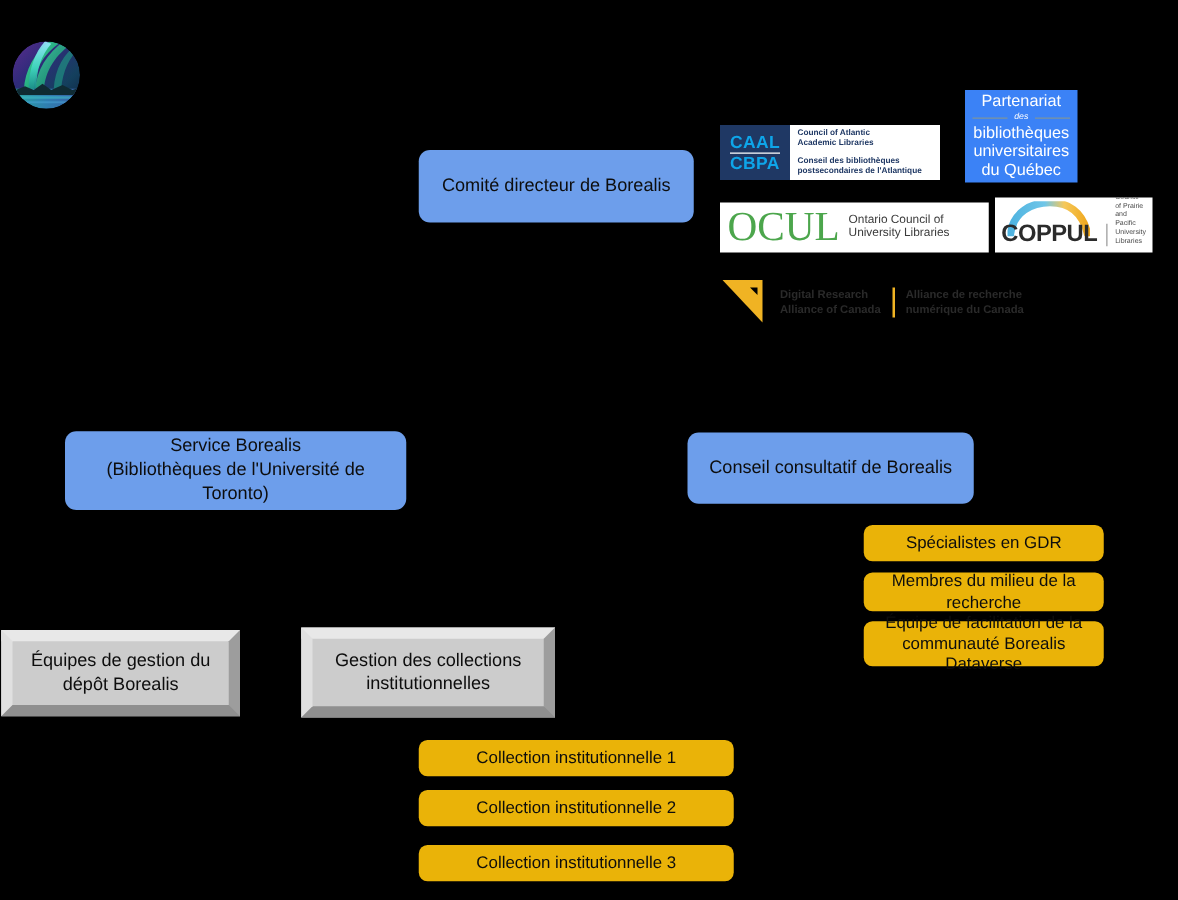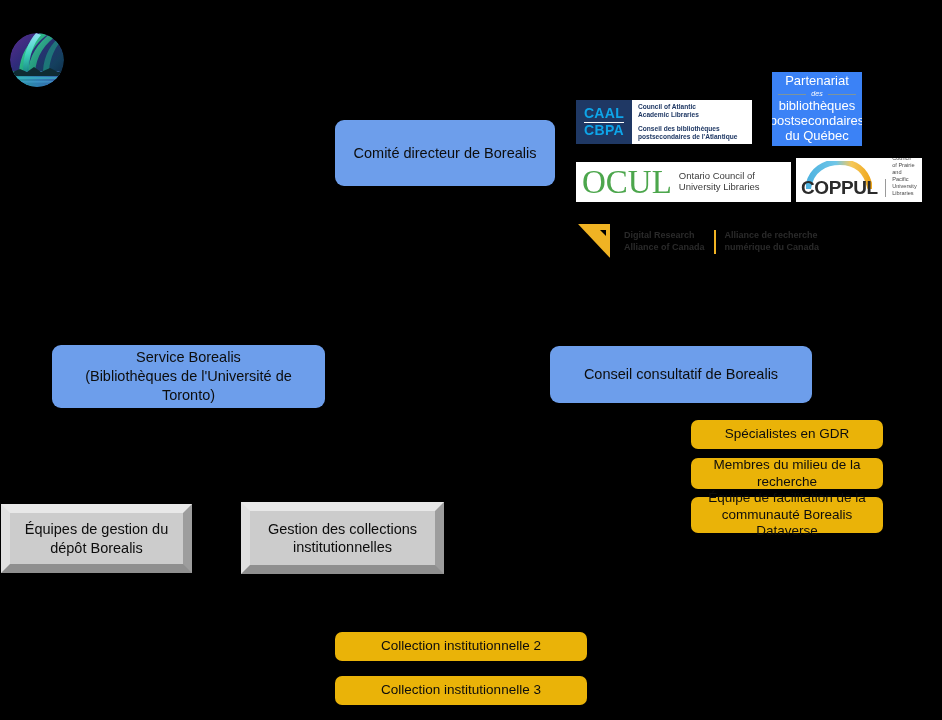--- a/index.html
+++ b/index.html
@@ -335,21 +335,21 @@
       </div>
     </div>
   </div>
 
   <div class="logo" id="logo-pbuq" style="left:772px; top:72px; width:90px; height:74px;">
     <div class="p-top">Partenariat</div>
     <div class="p-des">
         <span>des</span>
       </div>
     <div class="p-rest">bibliothèques</div>
-    <div class="p-rest">postsecondaires</div>
+    <div class="p-rest">universitaires</div>
     <div class="p-rest">du Québec</div>
   </div>
 
   <div class="logo" id="logo-ocul" style="left:576px; top:162px; width:215px; height:40px;">
     <div class="ocul-word">OCUL</div>
     <div class="ocul-sub">
       <div>Ontario Council of</div>
       <div>University Libraries</div>
     </div>
   </div>
@@ -386,31 +386,31 @@
         <div>Alliance of Canada</div>
       </div>
       <div class="dra-sep"></div>
       <div class="dra-fr">
         <div>Alliance de recherche</div>
         <div>numérique du Canada</div>
       </div>
     </div>
   </div>
 
-  <div class="node node-blue" style="left:335px; top:120px; width:220px; height:66px;">
+  <div class="node node-blue" style="left:335px; top:120px; width:220px; height:58px;">
     <span>Comité directeur de Borealis</span>
   </div>
 
   <div class="node node-blue" style="left:52px; top:345px; width:273px; height:63px; flex-direction:column; line-height:1.3;">
     <span>Service Borealis</span>
     <span>(Bibliothèques de l'Université de</span>
     <span>Toronto)</span>
   </div>
 
-  <div class="node node-blue" style="left:550px; top:346px; width:262px; height:57px;">
+  <div class="node node-blue" style="left:550px; top:346px; width:229px; height:57px;">
     <span>Conseil consultatif de Borealis</span>
   </div>
 
   <div class="node node-lightblue" style="left:691px; top:420px; width:192px; height:29px;">
     <span>Spécialistes en GDR</span>
   </div>
 
   <div class="node node-lightblue" style="left:691px; top:458px; width:192px; height:31px;">
     <span>Membres du milieu de la recherche</span>
   </div>
@@ -420,20 +420,23 @@
   </div>
 
   <div class="node-bevel" style="left:1px; top:504px; width:191px; height:69px;">
     <span>Équipes de gestion du dépôt Borealis</span>
   </div>
 
   <div class="node-bevel" style="left:241px; top:502px; width:203px; height:72px;">
     <span>Gestion des collections institutionnelles</span>
   </div>
 
+  <div class="node node-lightblue" style="left:335px; top:592px; width:252px; height:29px;">
+    <span>Collection institutionnelle 1</span>
+  </div>
 
   <div class="node node-lightblue" style="left:335px; top:632px; width:252px; height:29px;">
     <span>Collection institutionnelle 2</span>
   </div>
 
   <div class="node node-lightblue" style="left:335px; top:676px; width:252px; height:29px;">
     <span>Collection institutionnelle 3</span>
   </div>
 
 </div>

